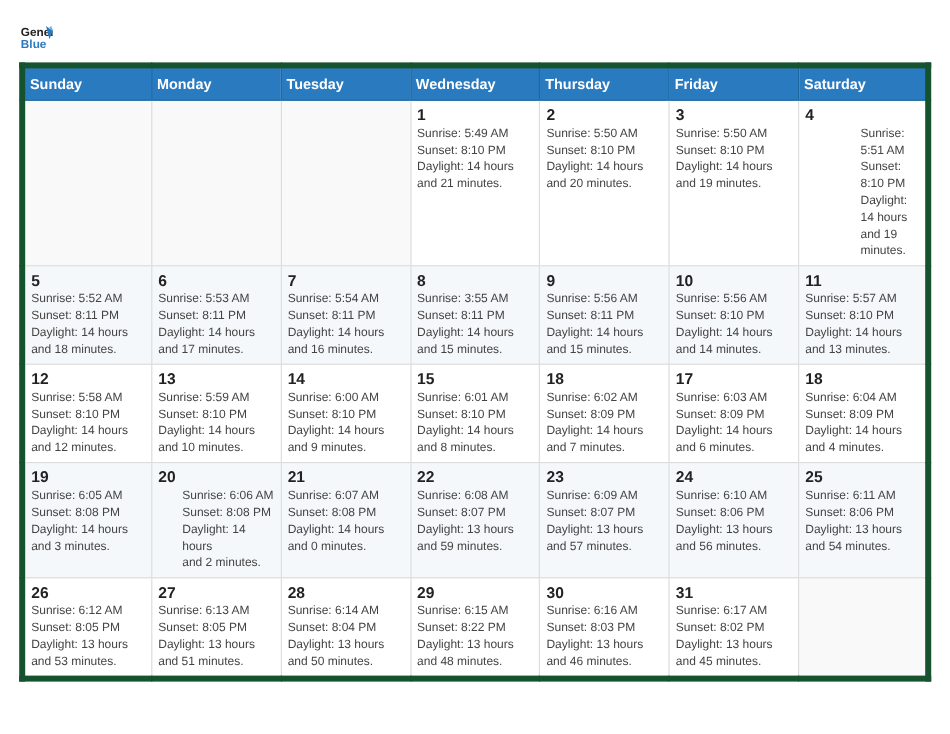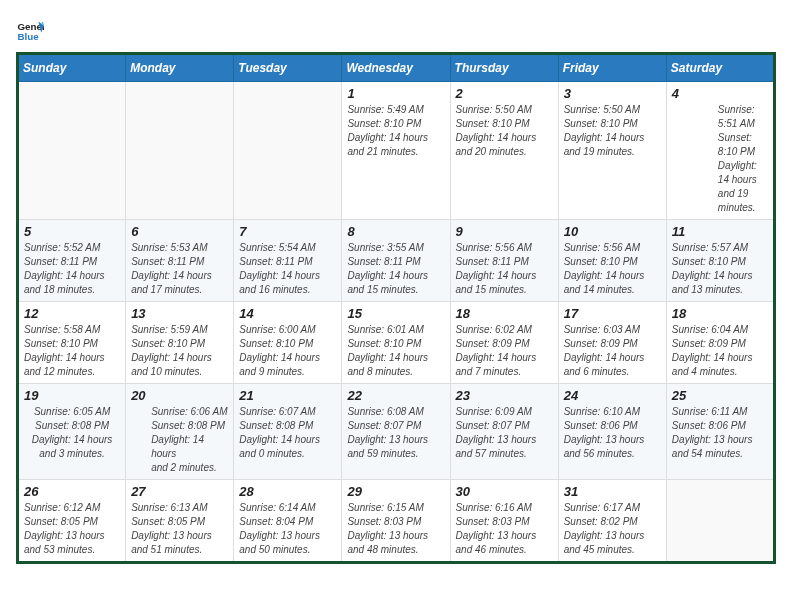--- a/index.html
+++ b/index.html
@@ -33,22 +33,21 @@
       font-weight: bold;
       color: #222;
     }
     .cal-subtitle {
       font-size: 14px;
       color: #444;
     }
     .calendar {
       width: 100%;
       border-collapse: collapse;
-      border: 3px solid #14532d;
-      font-style: italic;
+      border: 5px solid #14532d;
     }
     .calendar th {
       background: #2a7abf;
       color: #fff;
       font-size: 12px;
       font-weight: bold;
       padding: 6px 4px;
       text-align: left;
       border: 1px solid #1e6aa0;
     }
@@ -250,21 +249,21 @@
           <span class="day-num">18</span>
           <div class="day-info" style="white-space: pre-line;">Sunrise: 6:04 AM
 Sunset: 8:09 PM
 Daylight: 14 hours
 and 4 minutes.</div>
         </td>
       </tr>
       <tr>
         <td>
           <span class="day-num">19</span>
-          <div class="day-info" style="white-space: pre-line; text-align: center;">Sunrise: 6:05 AM
+          <div class="day-info" style="white-space: pre-line;">Sunrise: 6:05 AM
 Sunset: 8:08 PM
 Daylight: 14 hours
 and 3 minutes.</div>
         </td>
         <td>
           <span class="day-num">20</span>
           <div class="day-info" style="white-space: pre-line; margin-left: 20px;">Sunrise: 6:06 AM
 Sunset: 8:08 PM
 Daylight: 14 hours
 and 2 minutes.</div>
@@ -323,21 +322,21 @@
         <td>
           <span class="day-num">28</span>
           <div class="day-info" style="white-space: pre-line;">Sunrise: 6:14 AM
 Sunset: 8:04 PM
 Daylight: 13 hours
 and 50 minutes.</div>
         </td>
         <td>
           <span class="day-num">29</span>
           <div class="day-info" style="white-space: pre-line;">Sunrise: 6:15 AM
-Sunset: 8:03 PM
+Sunset: 8:22 PM
 Daylight: 13 hours
 and 48 minutes.</div>
         </td>
         <td>
           <span class="day-num">30</span>
           <div class="day-info" style="white-space: pre-line;">Sunrise: 6:16 AM
 Sunset: 8:03 PM
 Daylight: 13 hours
 and 46 minutes.</div>
         </td>

